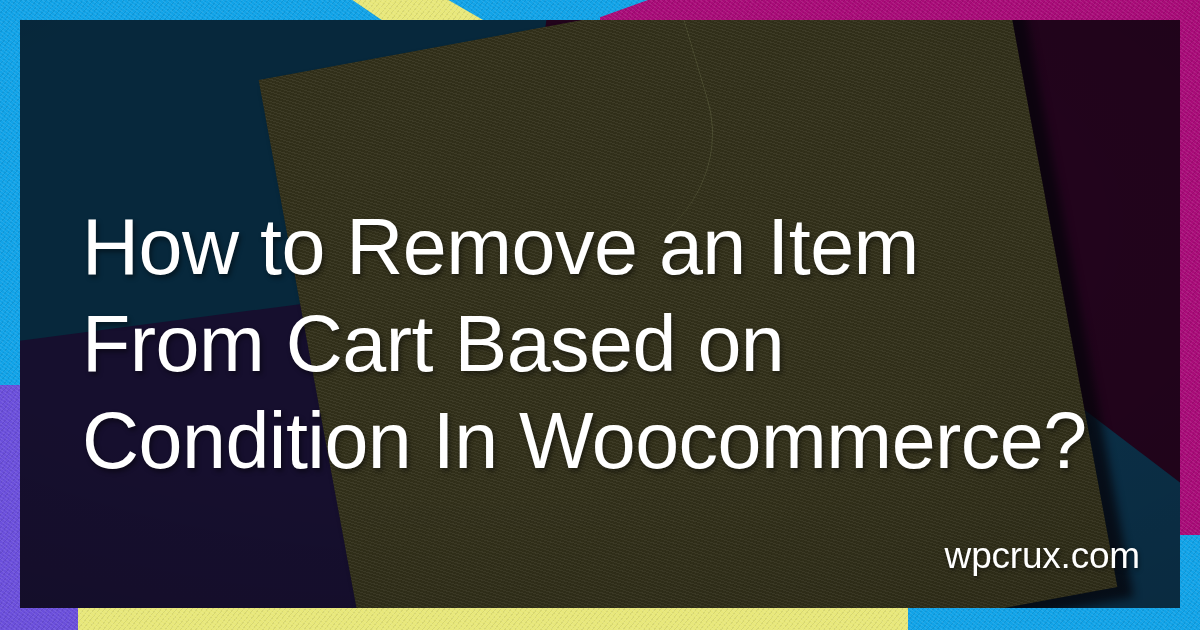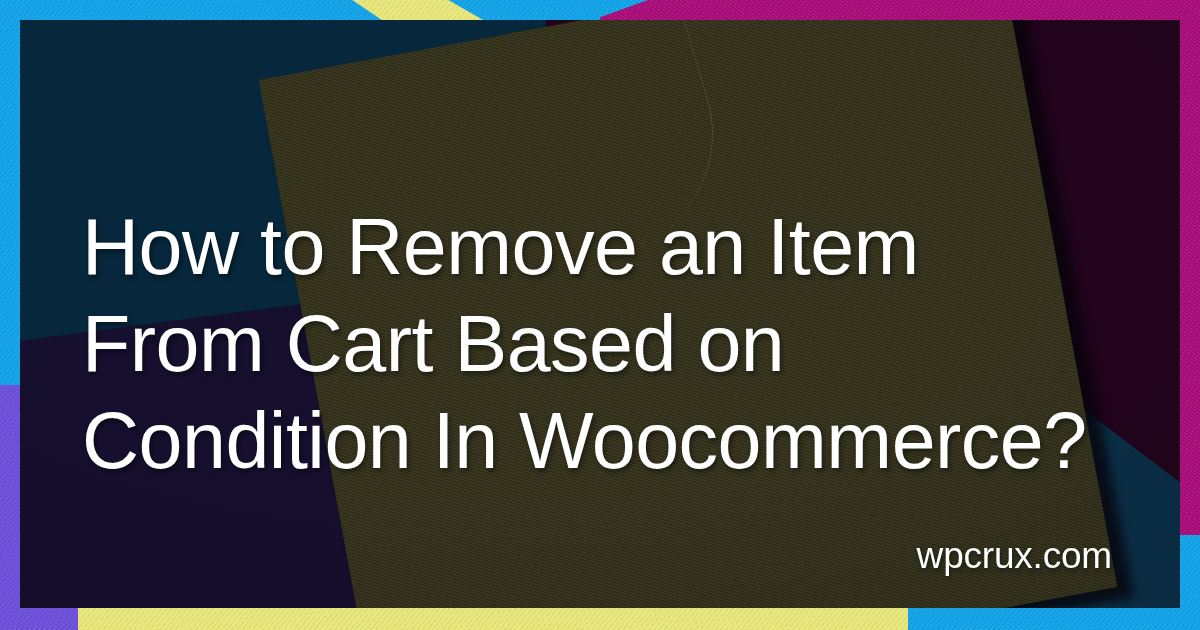--- a/index.html
+++ b/index.html
@@ -150,21 +150,21 @@
     line-height: 97px;
     font-weight: 400;
     color: #ffffff;
     letter-spacing: -0.5px;
     text-shadow: 2px 3px 5px rgba(0,0,0,.45);
     white-space: pre-line;
   }
 
   .site-url {
     position: absolute;
-    right: 68px;
+    right: 40px;
     bottom: 34px;
     font-size: 37px;
     line-height: 1;
     font-weight: 400;
     color: #ffffff;
     letter-spacing: -0.2px;
     text-shadow: 1px 2px 4px rgba(0,0,0,.5);
   }
 
   

